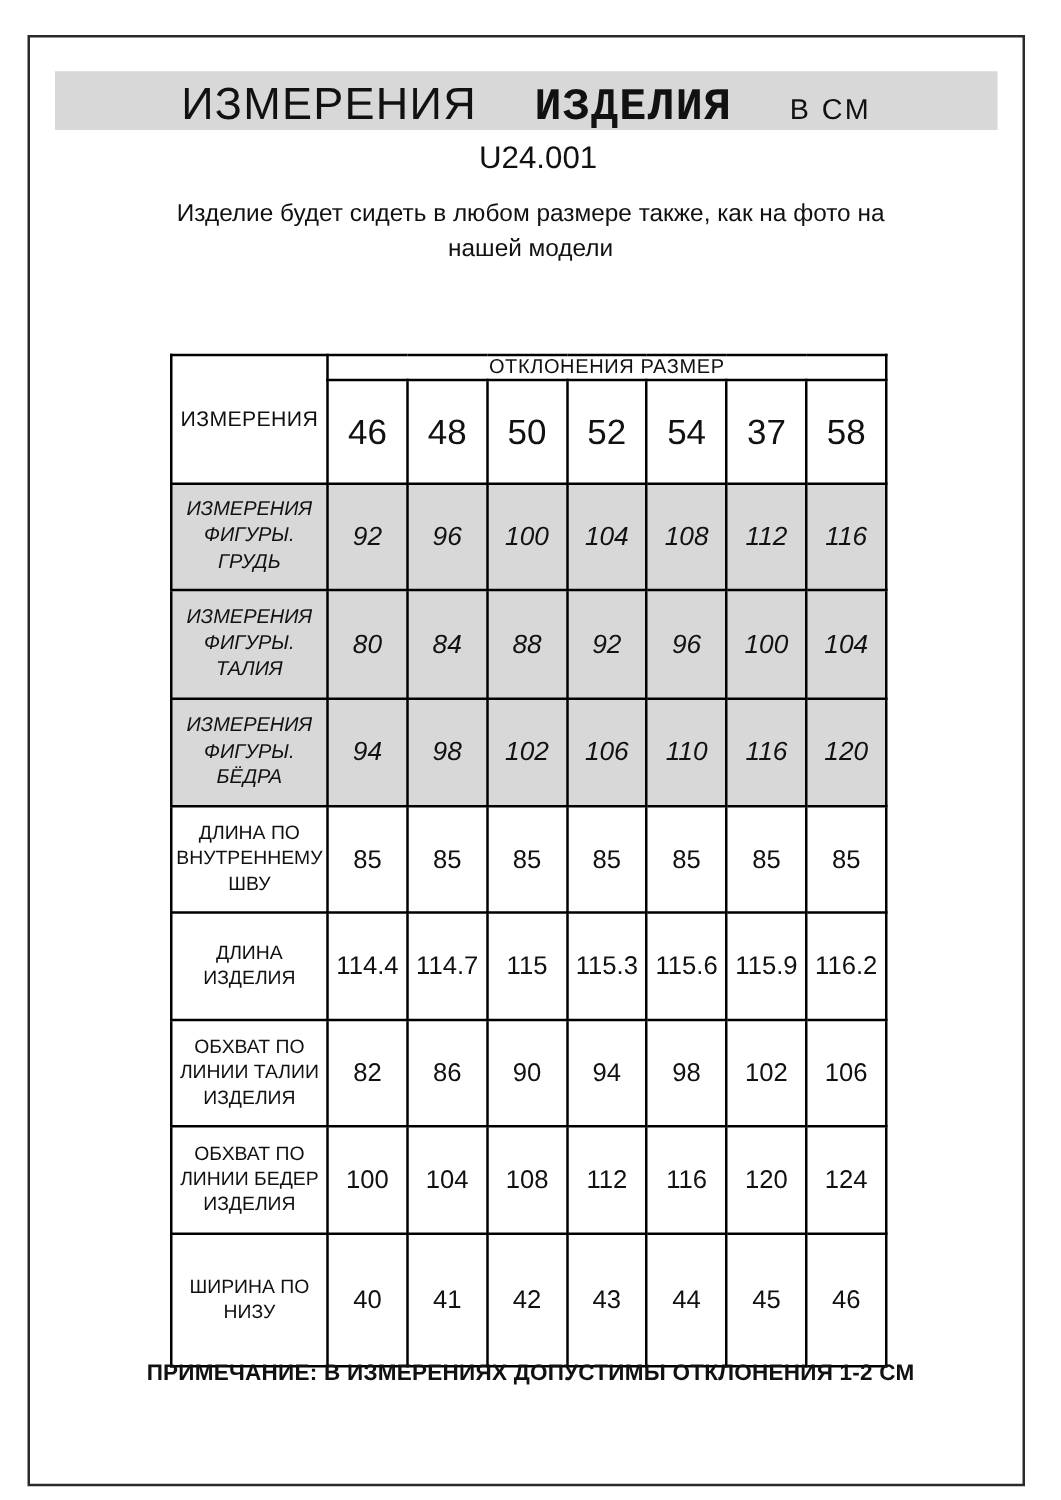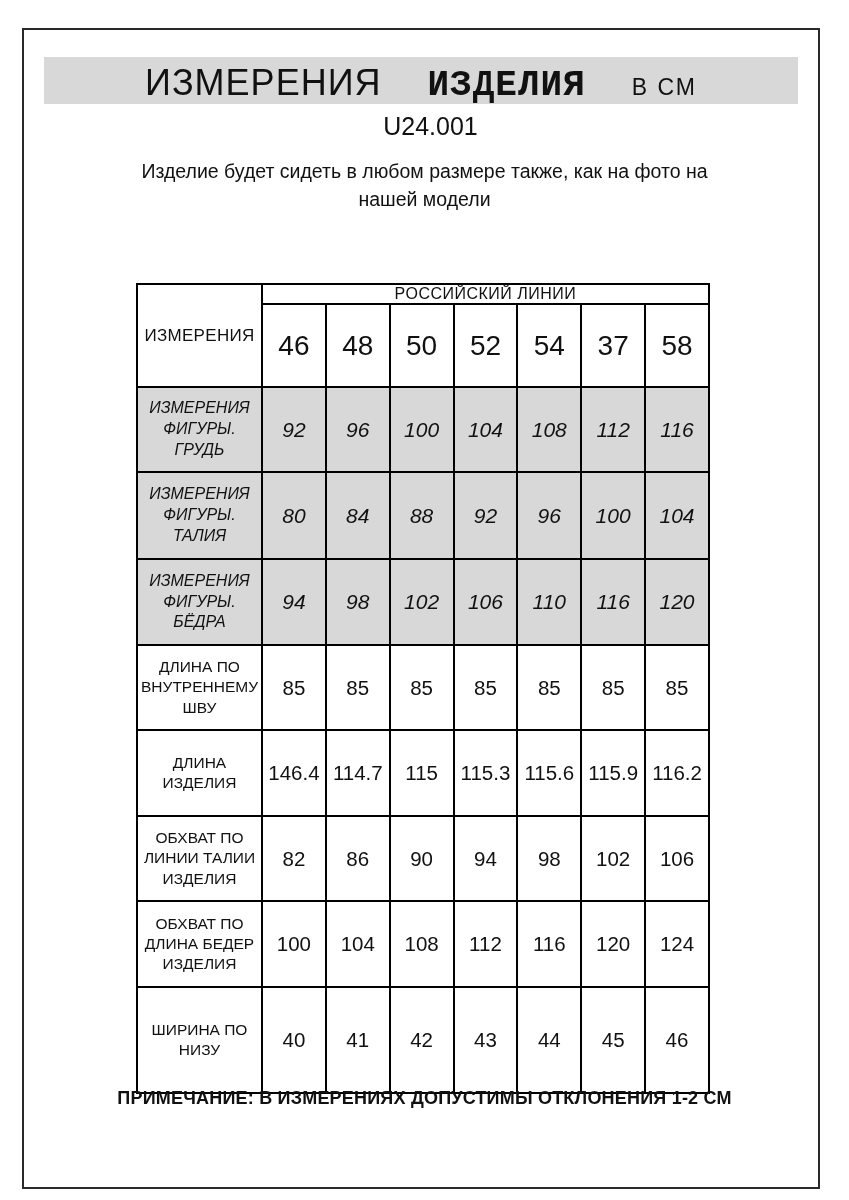--- a/index.html
+++ b/index.html
@@ -126,21 +126,21 @@
         <col style="width:63.85px">
         <col style="width:63.85px">
       <col style="width:63.85px">
         <col style="width:63.85px">
         <col style="width:63.85px">
       <col style="width:63.85px">
     </colgroup>
     <tbody>
       <tr class="row-group-header">
         <th class="corner-cell" rowspan="2">ИЗМЕРЕНИЯ</th>
-        <th class="group-header-cell" colspan="7">РОССИЙСКИЙ ЛИНИИ</th>
+        <th class="group-header-cell" colspan="7">ОТКЛОНЕНИЯ РАЗМЕР</th>
       </tr>
       <tr class="row-size-headers">
         <th class="size-th">46</th>
         <th class="size-th">48</th>
         <th class="size-th">50</th>
         <th class="size-th">52</th>
         <th class="size-th">54</th>
         <th class="size-th">37</th>
         <th class="size-th">58</th>
       </tr>
@@ -184,42 +184,42 @@
         <td class="value-cell">85</td>
         <td class="value-cell">85</td>
         <td class="value-cell">85</td>
         <td class="value-cell">85</td>
         <td class="value-cell">85</td>
         <td class="value-cell">85</td>
       </tr>
 
       <tr class="data-row r5">
         <td class="label-cell">ДЛИНА ИЗДЕЛИЯ</td>
-        <td class="value-cell">146.4</td>
+        <td class="value-cell">114.4</td>
         <td class="value-cell">114.7</td>
         <td class="value-cell">115</td>
         <td class="value-cell">115.3</td>
         <td class="value-cell">115.6</td>
         <td class="value-cell">115.9</td>
         <td class="value-cell">116.2</td>
       </tr>
 
       <tr class="data-row r6">
         <td class="label-cell">ОБХВАТ ПО ЛИНИИ ТАЛИИ ИЗДЕЛИЯ</td>
         <td class="value-cell">82</td>
         <td class="value-cell">86</td>
         <td class="value-cell">90</td>
         <td class="value-cell">94</td>
         <td class="value-cell">98</td>
         <td class="value-cell">102</td>
         <td class="value-cell">106</td>
       </tr>
 
       <tr class="data-row r7">
-        <td class="label-cell">ОБХВАТ ПО ДЛИНА БЕДЕР ИЗДЕЛИЯ</td>
+        <td class="label-cell">ОБХВАТ ПО ЛИНИИ БЕДЕР ИЗДЕЛИЯ</td>
         <td class="value-cell">100</td>
         <td class="value-cell">104</td>
         <td class="value-cell">108</td>
         <td class="value-cell">112</td>
         <td class="value-cell">116</td>
         <td class="value-cell">120</td>
         <td class="value-cell">124</td>
       </tr>
 
       <tr class="data-row r8">

